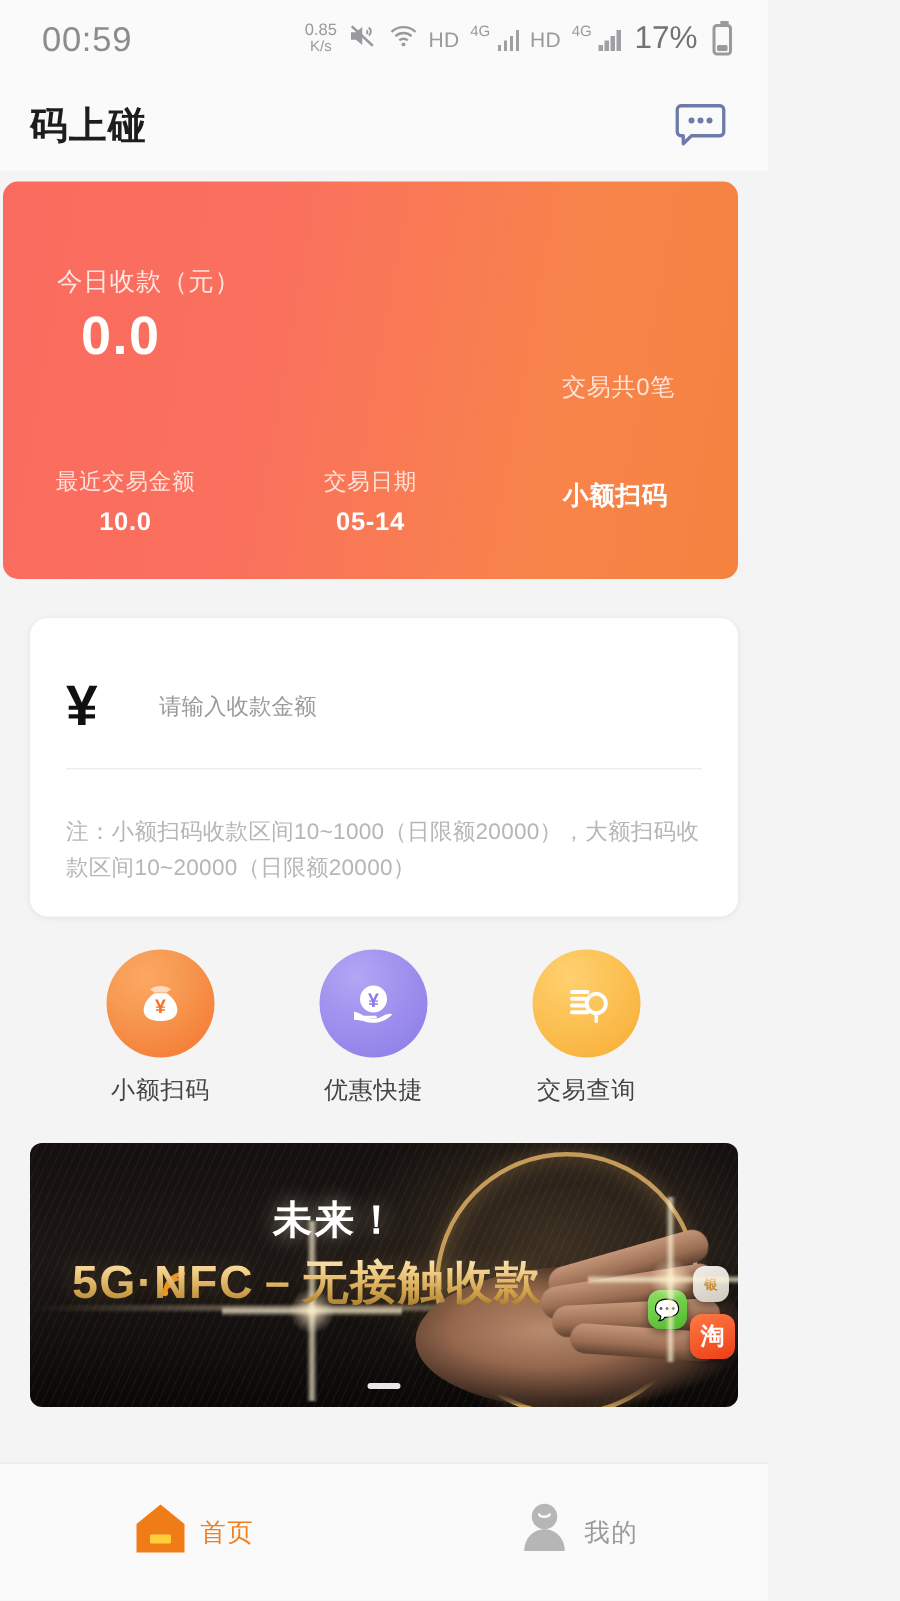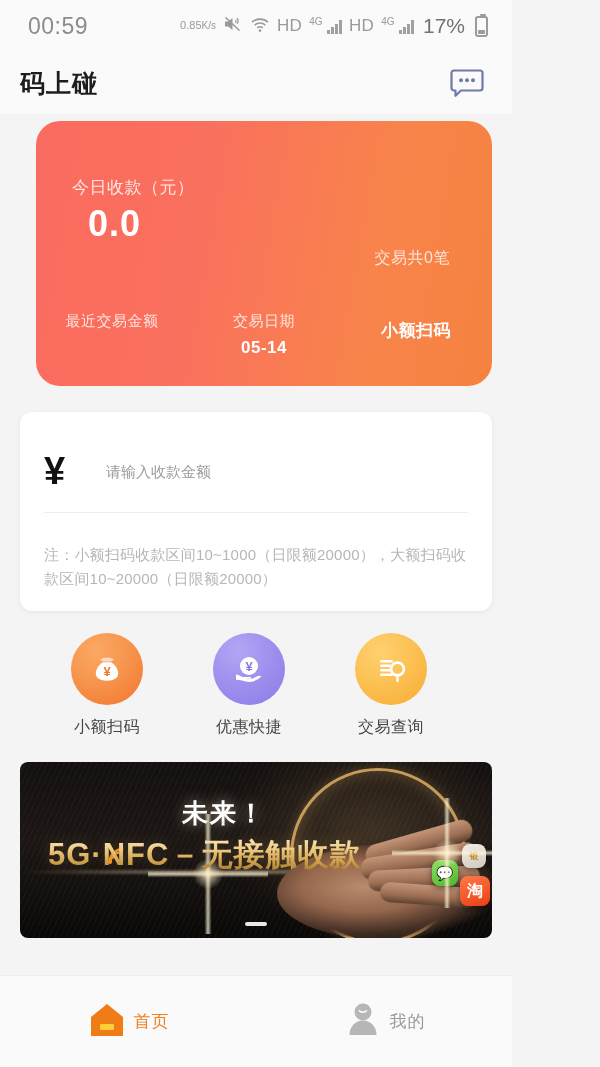--- a/index.html
+++ b/index.html
@@ -13,24 +13,24 @@
 
   
   .statusbar {
     height: 52px; background: #fafafa;
     display: flex; align-items: center; justify-content: space-between;
     padding: 0 24px 0 28px;
     color: #8a8a8e;
   }
   .status-time { font-size: 23px; letter-spacing: .5px; color: #8c8c90; }
   .status-right { display: flex; align-items: center; gap: 7px; }
-  .netspeed { display: flex; align-items: center; line-height: 1.02; font-size: 11px; color: #9a9a9e; margin-left: 31px; }
+  .netspeed { display: flex; flex-direction: column; align-items: center; line-height: 1.02; font-size: 11px; color: #9a9a9e; margin-left: 31px; }
   .netspeed .unit { font-size: 10px; }
   .ic { display: inline-block; }
-  .hd-lbl { font-size: 17px; color: #9a9a9e; letter-spacing: .3px; text-align: center; }
+  .hd-lbl { font-size: 14px; color: #9a9a9e; letter-spacing: .3px; text-align: center; }
   .g4 { font-size: 10px; color: #9a9a9e; position: relative; top: -5px; margin-right: -2px; }
   .bars { display: inline-flex; align-items: flex-end; gap: 1.5px; height: 15px; }
   .bars i { display: block; width: 2.5px; background: #9fa0a4; }
   .bars i:nth-child(1){height:4px}.bars i:nth-child(2){height:7px}
   .bars i:nth-child(3){height:10px}.bars i:nth-child(4){height:14px}
   .batt-pct { font-size: 21px; color: #737373; margin-left: 2px; }
   .batt {
     width: 13px; height: 21px; border: 2px solid #9a9a9e; border-radius: 3px;
     position: relative; margin-left: 3px;
   }
@@ -42,21 +42,21 @@
     height: 62px; background: #fafafa;
     display: flex; align-items: center; justify-content: space-between;
     padding: 0 22px 0 20px;
   }
   .app-title { font-size: 25px; font-weight: 700; color: #1d1d1f; letter-spacing: 1px; }
   .msg-btn { width: 46px; height: 42px; display: flex; align-items: center; justify-content: center; }
 
   
   .summary {
     position: relative;
-    margin: 7px 20px 0 36px; height: 265px; border-radius: 24px;
+    margin: 7px 20px 0 2px; height: 265px; border-radius: 10px;
     background: linear-gradient(100deg, #fa6b5f 0%, #fa705e 35%, #f8844a 75%, #f5823f 100%);
     overflow: hidden;
   }
   .sum-label { position: absolute; left: 36px; top: 55px; font-size: 17px; color: #ffe6e0; letter-spacing: .5px;}
   .sum-amount { position: absolute; left: 52px; top: 82px; font-size: 36px; font-weight: 700; color: #fff; letter-spacing: 1px;}
   .sum-count { position: absolute; right: 42px; top: 127px; font-size: 16px; color: #ffe3d9; letter-spacing: .5px;}
   .sum-stats { position: absolute; left: 0; right: 0; bottom: 28px; display: flex; }
   .stat { flex: 1; text-align: center; }
   .stat .st-label { font-size: 15px; color: #ffe3da; letter-spacing: .5px; }
   .stat .st-value { font-size: 17px; font-weight: 700; color: #fff; margin-top: 7px; letter-spacing: .5px;}
@@ -229,20 +229,21 @@
     </div>
   </div>
 
   <div class="summary">
     <div class="sum-label">今日收款（元）</div>
     <div class="sum-amount">0.0</div>
     <div class="sum-count">交易共0笔</div>
     <div class="sum-stats">
       <div class="stat">
         <div class="st-label">最近交易金额</div>
+        <div class="st-value">10.0</div>
       </div>
       <div class="stat">
         <div class="st-label">交易日期</div>
         <div class="st-value">05-14</div>
       </div>
       <div class="stat">
         <div class="st-value">小额扫码</div>
       </div>
     </div>
   </div>

